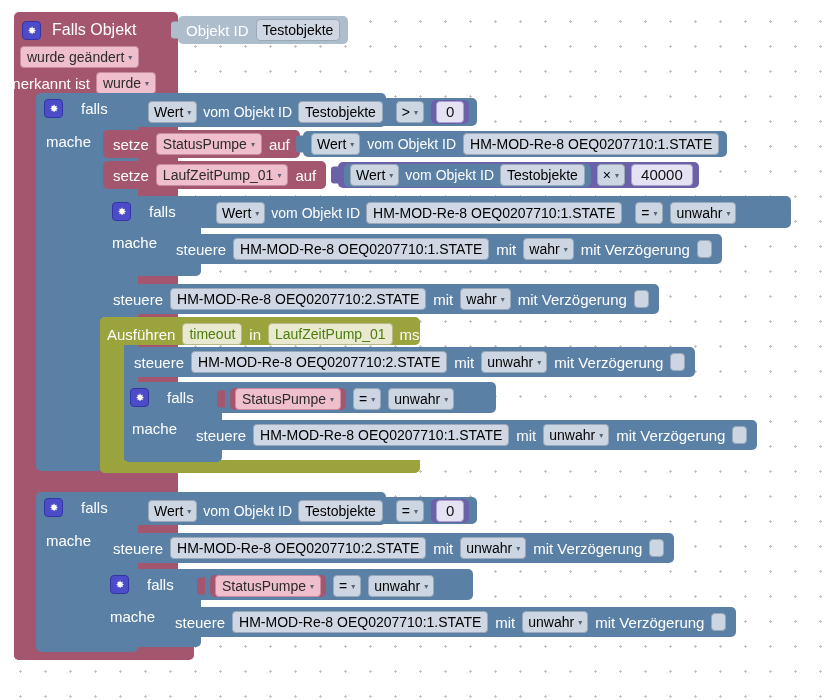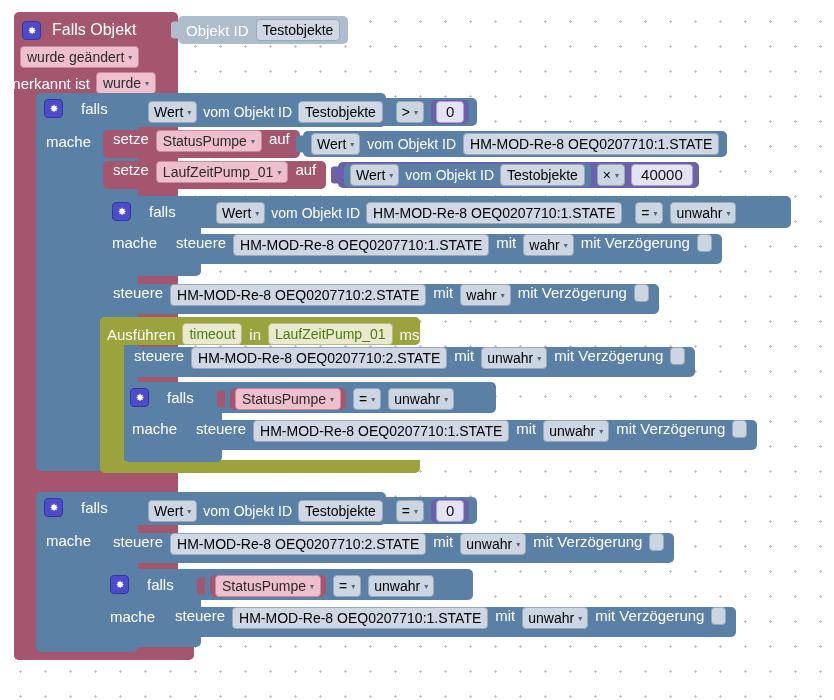--- a/index.html
+++ b/index.html
@@ -157,21 +157,21 @@
     padding: 0 8px;
     height: 27px;
   }
 
   
   .stmt {
     position: absolute;
     box-sizing: border-box;
     border-radius: 5px;
     display: flex;
-    align-items: flex-start;
+    align-items: center;
     gap: 7px;
     padding: 0 10px;
     height: 29px;
   }
 </style>
 </head>
 <body>
 
 <div id="workspace">
 

